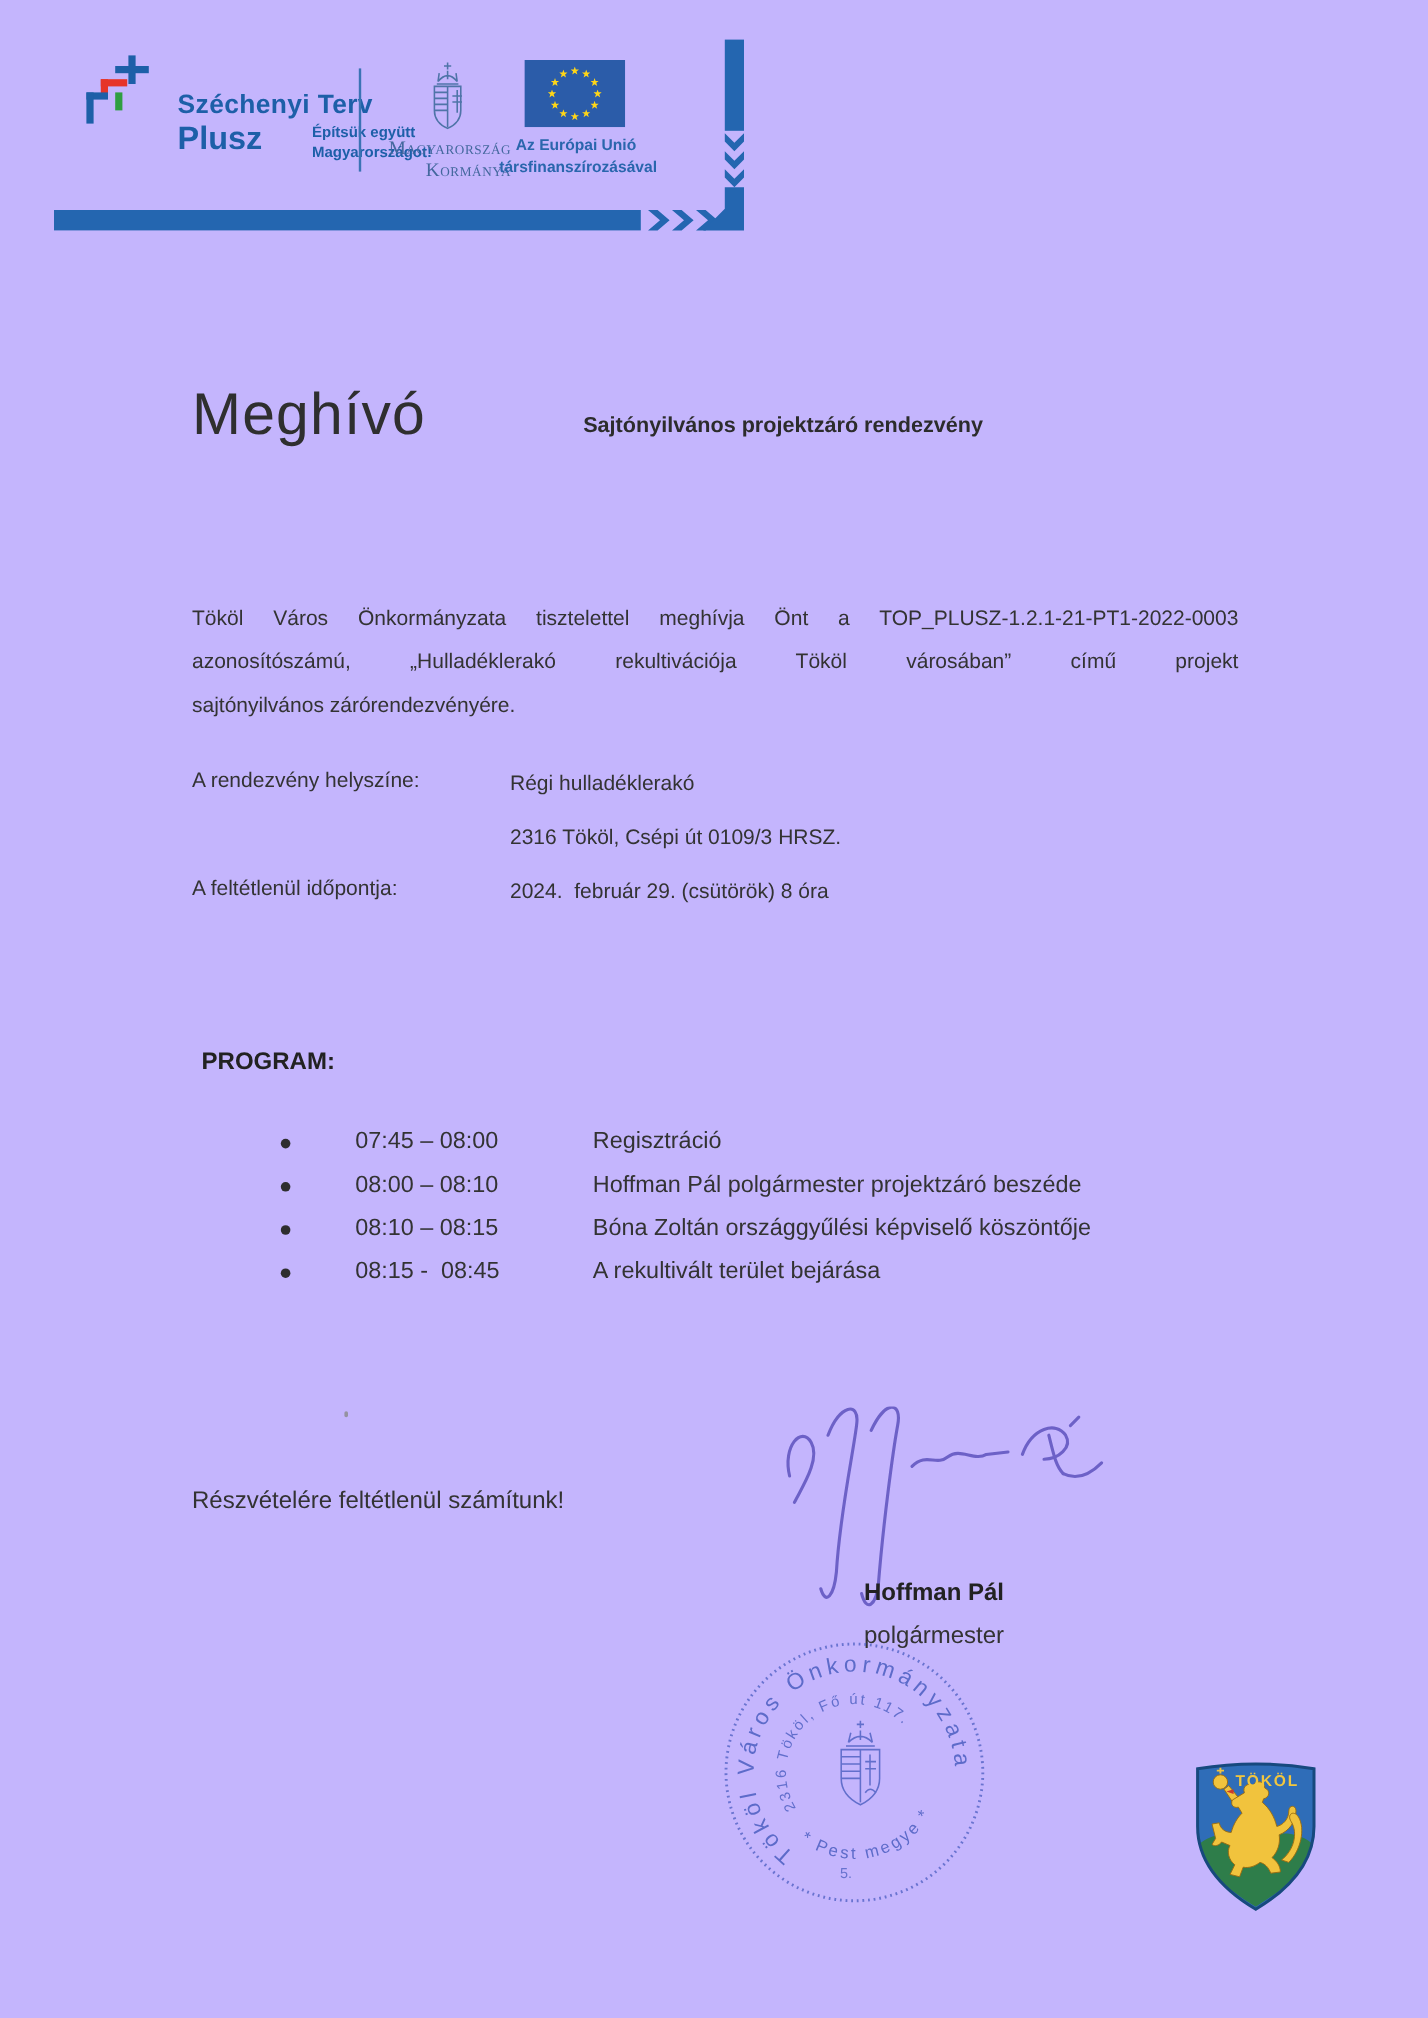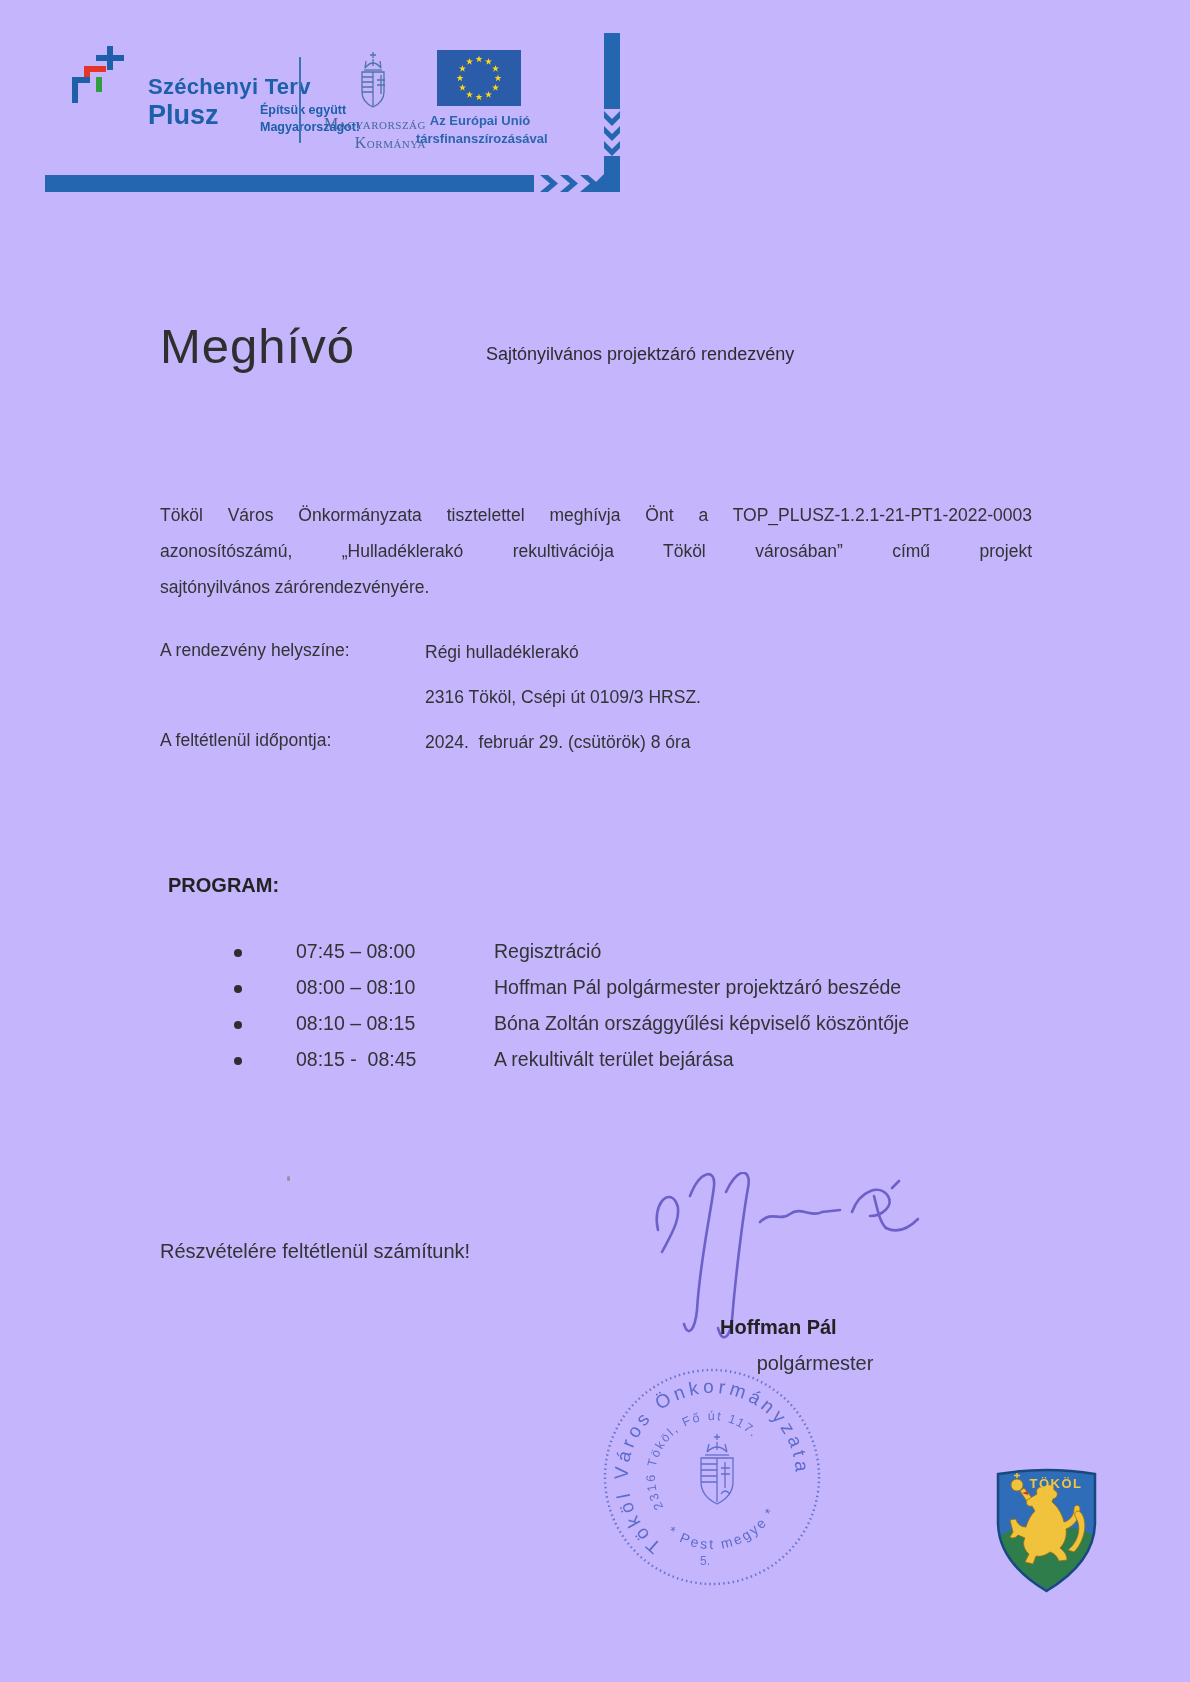--- a/index.html
+++ b/index.html
@@ -11,39 +11,39 @@
   
   .sz-line1{left:148px;top:74px;font-size:22px;font-weight:bold;color:#1d5fa8;letter-spacing:.3px;}
   .sz-line2{left:148px;top:100px;font-size:27px;font-weight:bold;color:#1d5fa8;}
   .sz-tag{left:228px;top:102px;font-size:12.5px;font-weight:bold;color:#1d5fa8;line-height:17px;margin-left:32px;}
   .gov-text{left:322px;top:114px;width:104px;text-align:right;font-family:"Liberation Serif","DejaVu Serif",serif;
             font-variant-caps:small-caps;color:#44689e;font-size:16px;line-height:19px;letter-spacing:.5px;}
   .eu-text{left:416px;top:112px;width:128px;text-align:center;font-size:13px;font-weight:bold;color:#2a66ad;line-height:18px;}
   .divider{left:299px;top:57px;width:2px;height:86px;background:#3b73b4;}
 
   .title{left:160px;top:318px;font-size:49px;color:#2f2f2f;letter-spacing:1px;}
-  .subtitle{left:486px;top:344px;font-size:18px;font-weight:normal;color:#2c2c2c;}
+  .subtitle{left:486px;top:344px;font-size:18px;font-weight:bold;color:#2c2c2c;}
 
   .intro{left:160px;top:497px;width:872px;font-size:17.5px;line-height:36px;color:#333;}
   .jl{text-align:justify;text-align-last:justify;}
 
   .lbl{font-size:17.5px;color:#333;}
   .val{font-size:17.5px;color:#333;}
 
   .prog-head{left:168px;top:874px;font-size:20px;font-weight:bold;color:#222;}
   .prog-list{left:160px;top:936px;width:920px;}
   .prog-row{position:relative;height:36px;font-size:19.5px;color:#333;}
   .prog-bullet{position:absolute;left:74px;top:13px;width:8px;height:8px;border-radius:50%;background:#2e2e2e;}
   .prog-time{position:absolute;left:136px;top:4px;}
   .prog-desc{position:absolute;left:334px;top:4px;}
 
   .closing{left:160px;top:1240px;font-size:20px;color:#333;}
 
   .sig-name{left:720px;top:1316px;width:190px;text-align:left;font-size:20px;font-weight:bold;color:#222;}
-  .sig-title{left:720px;top:1352px;width:190px;text-align:center;font-size:20px;color:#333;}
+  .sig-title{left:720px;top:1352px;width:190px;font-size:20px;color:#333;}
 
   .artifact-dot{left:287px;top:1176px;width:3px;height:5px;border-radius:2px;background:#8a8a8a;opacity:.8;}
 </style>
 </head>
 <body>
 
 <div id="page">
 
   <div>
 

